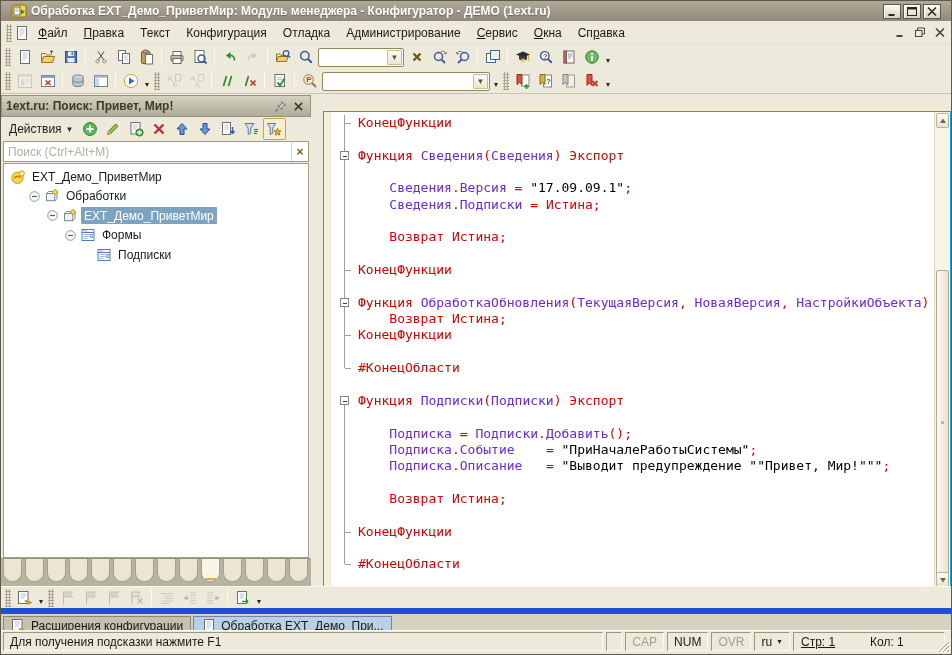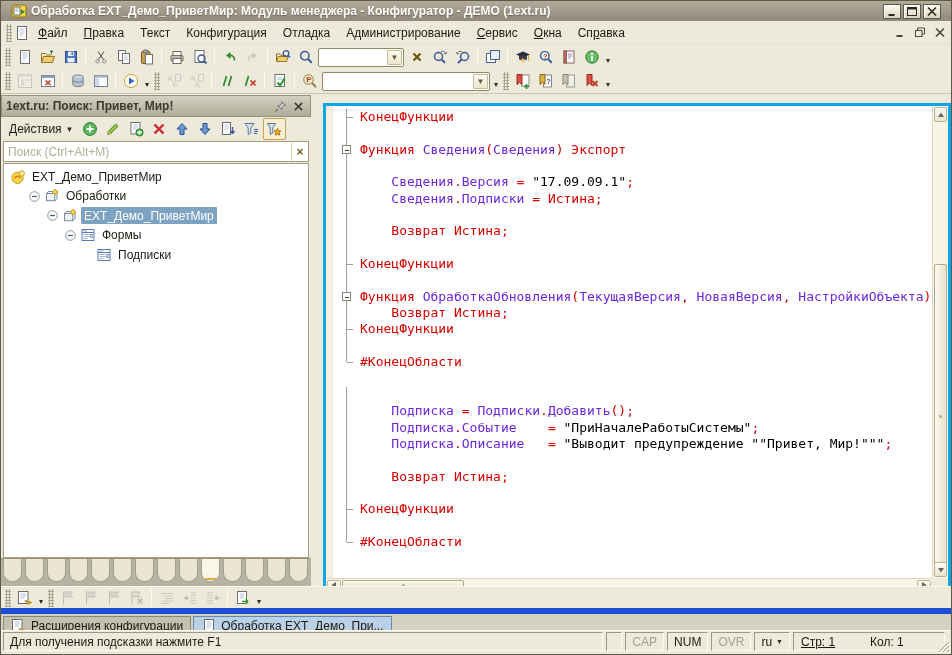--- a/index.html
+++ b/index.html
@@ -47,21 +47,21 @@
 .trow{height:19.5px;display:flex;align-items:center;white-space:nowrap;}
 .trow .exp{width:12px;height:12px;flex:none;display:flex;align-items:center;justify-content:center;margin-right:4px;}
 .trow .lbl{padding:1.5px 3px;margin-left:3px;border-radius:1px;}
 .trow.sel .lbl{background:#7da3c3;color:#fff;}
 #bumps{height:28px;background:#b7b3a3;position:relative;border-top:1px solid #96927c;flex:none;}
 .bump{position:absolute;top:0;width:19px;height:23px;background:#eae6d3;border:1px solid #a5a18c;border-top:none;border-radius:0 0 9px 9px;}
 .bump.active{background:#f9f6e7;}
 .bump.active::after{content:"";position:absolute;left:3px;right:3px;bottom:1px;height:2px;background:#e8a33d;border-radius:1px;}
 #splitter{position:absolute;left:311px;top:0;width:11px;height:100%;background:#eeeadb;}
 
-#editor{position:absolute;left:322px;top:8px;right:0;height:100%;background:#fff;border:3px solid #0ea5e9;}
+#editor{position:absolute;left:322px;top:16px;right:0;height:100%;background:#fff;border:1px solid #0ea5e9;}
 #selmargin{position:absolute;left:0;top:0;bottom:13px;width:7px;background:#f6f0e1;border-right:1px solid #eee8d8;}
 #code{position:absolute;left:8px;top:3px;right:17px;bottom:14px;overflow:hidden;font-family:"DejaVu Sans Mono",monospace;font-size:13px;line-height:16.35px;}
 .cl{position:relative;height:16.35px;padding-left:26px;white-space:pre;}
 .mv{position:absolute;left:12px;top:0;bottom:0;width:1px;background:#a0a098;}
 .mv.vt{bottom:50%;}
 .mv.vb{top:50%;}
 .mt{position:absolute;left:13px;top:8px;width:6px;height:1px;background:#a0a098;}
 .mbx{position:absolute;left:8px;top:3.5px;width:9px;height:9px;border:1px solid #84847a;background:#fff;}
 .mbx::after{content:"";position:absolute;left:1.5px;right:1.5px;top:3.5px;height:1px;background:#3a3a30;}
 .ck{color:#d60000;}
@@ -720,20 +720,21 @@
           <div class="cl"><i class="mv"></i><span class="ct">    </span><span class="ck">Возврат</span><span class="ct"> </span><span class="ck">Истина</span><span class="cd">;</span></div>
           <div class="cl"><i class="mv"></i></div>
           <div class="cl"><i class="mv"></i><i class="mt"></i><span class="ck">КонецФункции</span></div>
           <div class="cl"><i class="mv"></i></div>
           <div class="cl"><i class="mv"></i><b class="mbx"></b><span class="ck">Функция</span><span class="ct"> </span><span class="ci">ОбработкаОбновления</span><span class="cd">(</span><span class="ci">ТекущаяВерсия</span><span class="cd">,</span><span class="ct"> </span><span class="ci">НоваяВерсия</span><span class="cd">,</span><span class="ct"> </span><span class="ci">НастройкиОбъекта</span><span class="cd">)</span></div>
           <div class="cl"><i class="mv"></i><span class="ct">    </span><span class="ck">Возврат</span><span class="ct"> </span><span class="ck">Истина</span><span class="cd">;</span></div>
           <div class="cl"><i class="mv"></i><i class="mt"></i><span class="ck">КонецФункции</span></div>
           <div class="cl"><i class="mv"></i></div>
           <div class="cl"><i class="mv vt"></i><i class="mt"></i><span class="ck">#КонецОбласти</span></div>
           <div class="cl"></div>
+          <div class="cl"><i class="mv vb"></i><b class="mbx"></b><span class="ck">Функция</span><span class="ct"> </span><span class="ci">Подписки</span><span class="cd">(</span><span class="ci">Подписки</span><span class="cd">)</span><span class="ct"> </span><span class="ck">Экспорт</span></div>
           <div class="cl"><i class="mv"></i></div>
           <div class="cl"><i class="mv"></i><span class="ct">    </span><span class="ci">Подписка</span><span class="ct"> </span><span class="cd">=</span><span class="ct"> </span><span class="ci">Подписки</span><span class="cd">.</span><span class="ci">Добавить</span><span class="cd">();</span></div>
           <div class="cl"><i class="mv"></i><span class="ct">    </span><span class="ci">Подписка</span><span class="cd">.</span><span class="ci">Событие</span><span class="ct">    </span><span class="cd">=</span><span class="ct"> </span><span class="cs">"ПриНачалеРаботыСистемы"</span><span class="cd">;</span></div>
           <div class="cl"><i class="mv"></i><span class="ct">    </span><span class="ci">Подписка</span><span class="cd">.</span><span class="ci">Описание</span><span class="ct">   </span><span class="cd">=</span><span class="ct"> </span><span class="cs">"Выводит предупреждение ""Привет, Мир!"""</span><span class="cd">;</span></div>
           <div class="cl"><i class="mv"></i></div>
           <div class="cl"><i class="mv"></i><span class="ct">    </span><span class="ck">Возврат</span><span class="ct"> </span><span class="ck">Истина</span><span class="cd">;</span></div>
           <div class="cl"><i class="mv"></i></div>
           <div class="cl"><i class="mv"></i><i class="mt"></i><span class="ck">КонецФункции</span></div>
           <div class="cl"><i class="mv"></i></div>
           <div class="cl"><i class="mv vt"></i><i class="mt"></i><span class="ck">#КонецОбласти</span></div>

